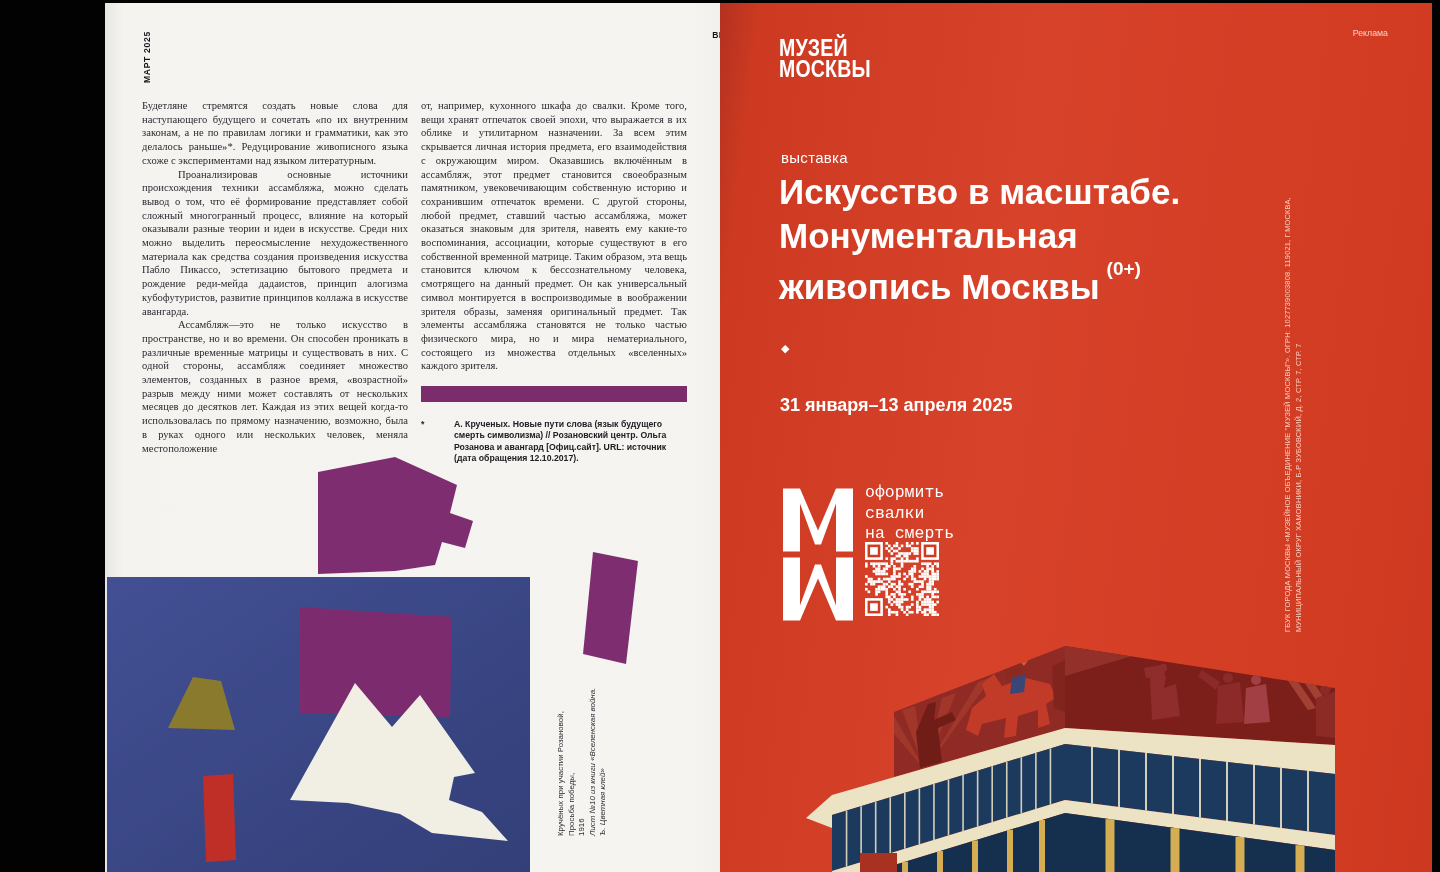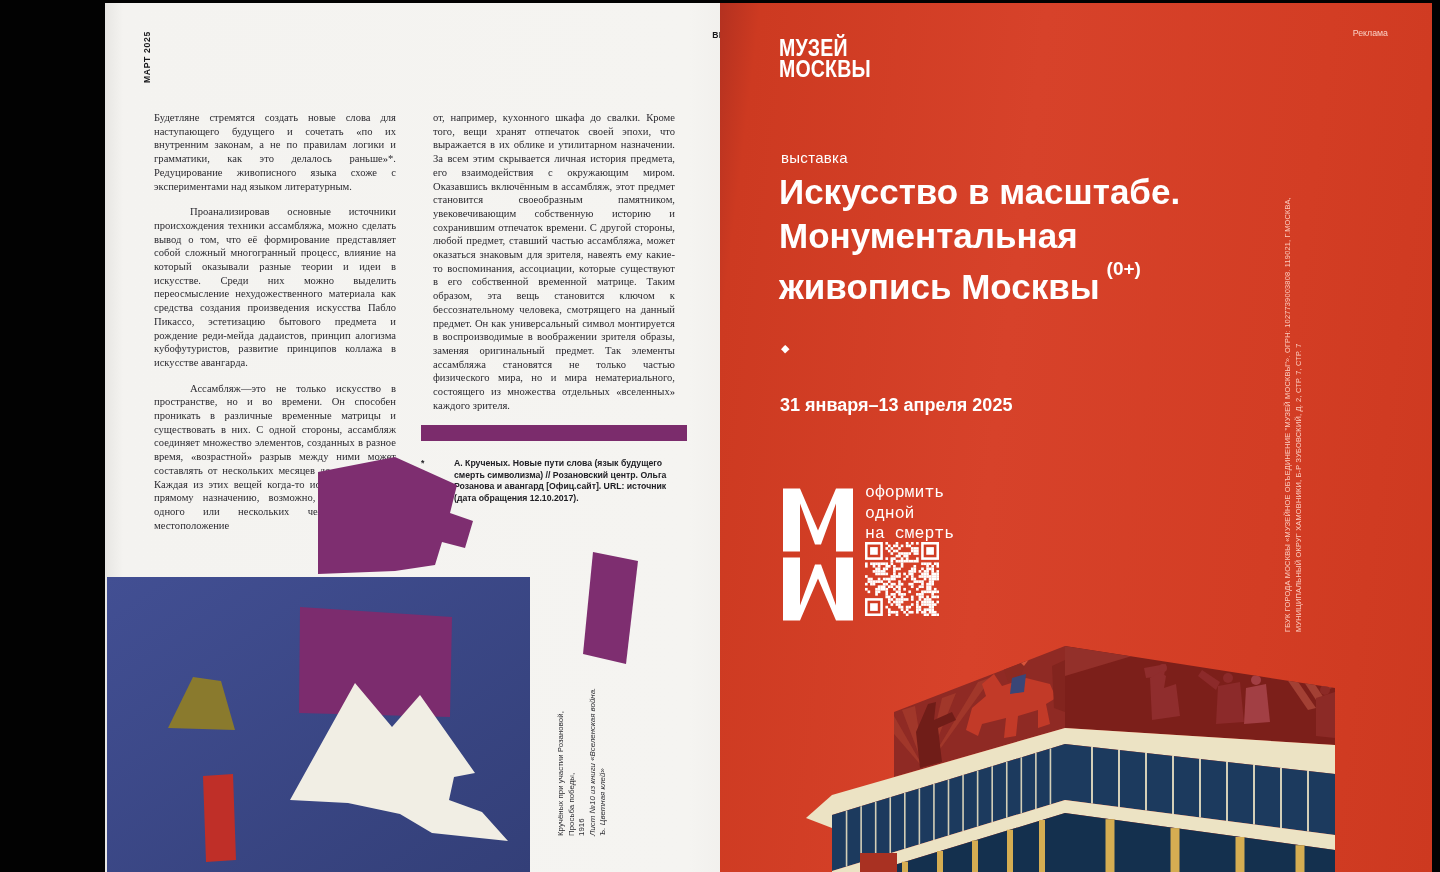--- a/index.html
+++ b/index.html
@@ -12,21 +12,21 @@
     background:linear-gradient(97deg,#b33120 0,#cd3a21 5%,#d7422a 40%,#d33d24 75%,#cd3920 100%);}
 
   
   .issue{position:absolute;top:27px;right:46px;font-size:8.6px;font-weight:700;
          letter-spacing:.5px;color:#17171a;}
   .month{position:absolute;left:37px;top:80px;transform:rotate(-90deg);transform-origin:0 0;
          font-size:8.6px;font-weight:700;letter-spacing:.7px;color:#17171a;white-space:nowrap;}
   .cols{position:absolute;left:37px;top:96px;display:flex;gap:13px;}
   .col{width:266px;font-family:"Liberation Serif","DejaVu Serif",serif;
        font-size:10.6px;line-height:13.7px;text-align:justify;color:#2b2a30;}
-  .col p{margin:12px;}
+  .col p{margin:0;}
   .col p + p{text-indent:36px;}
   .fbar{margin-top:13px;height:16px;background:#7b2c6c;}
   .footnote{display:flex;margin-top:17px;font-family:"Liberation Sans",sans-serif;
             font-size:8.7px;line-height:11.4px;font-weight:600;color:#202025;text-align:left;}
   .fmark{width:33px;flex:none;}
   .ftext{flex:1;}
   .artwork{position:absolute;left:0;top:440px;width:615px;height:429px;}
   .caption{position:absolute;left:451px;top:833px;transform:rotate(-90deg);transform-origin:0 0;
            font-size:7.9px;line-height:10.6px;color:#2c2c31;white-space:nowrap;}
   .caption .it{font-style:italic;}
@@ -118,21 +118,21 @@
     <div class="sep">◆</div>
     <div class="dates">31 января–13 апреля 2025</div>
 
     <svg class="mm" viewBox="0 0 70 132">
       <path fill="#fff" d="M0 0 L17 0 L35 42 L53 0 L70 0 L70 63 L53 63 L53 15 L38 56 L32 56 L17 15 L17 63 L0 63 Z"></path>
       <path fill="#fff" transform="translate(0,132) scale(1,-1)" d="M0 0 L17 0 L35 42 L53 0 L70 0 L70 63 L53 63 L53 15 L38 56 L32 56 L17 15 L17 63 L0 63 Z"></path>
     </svg>
 
     <div class="cta">
       <span>оформить</span>
-      <span>одной</span>
+      <span>свалки</span>
       <span>на смерть</span>
     </div>
 
     <svg class="qr" viewBox="0 0 29 29">
       <g id="qr-modules">
           <rect x="0" y="0" width="7" height="7" fill="#fff"></rect>
           <rect x="1" y="1" width="5" height="5" fill="#d03b22"></rect>
           <rect x="2" y="2" width="3" height="3" fill="#fff"></rect>
           <rect x="22" y="0" width="7" height="7" fill="#fff"></rect>
           <rect x="23" y="1" width="5" height="5" fill="#d03b22"></rect>

